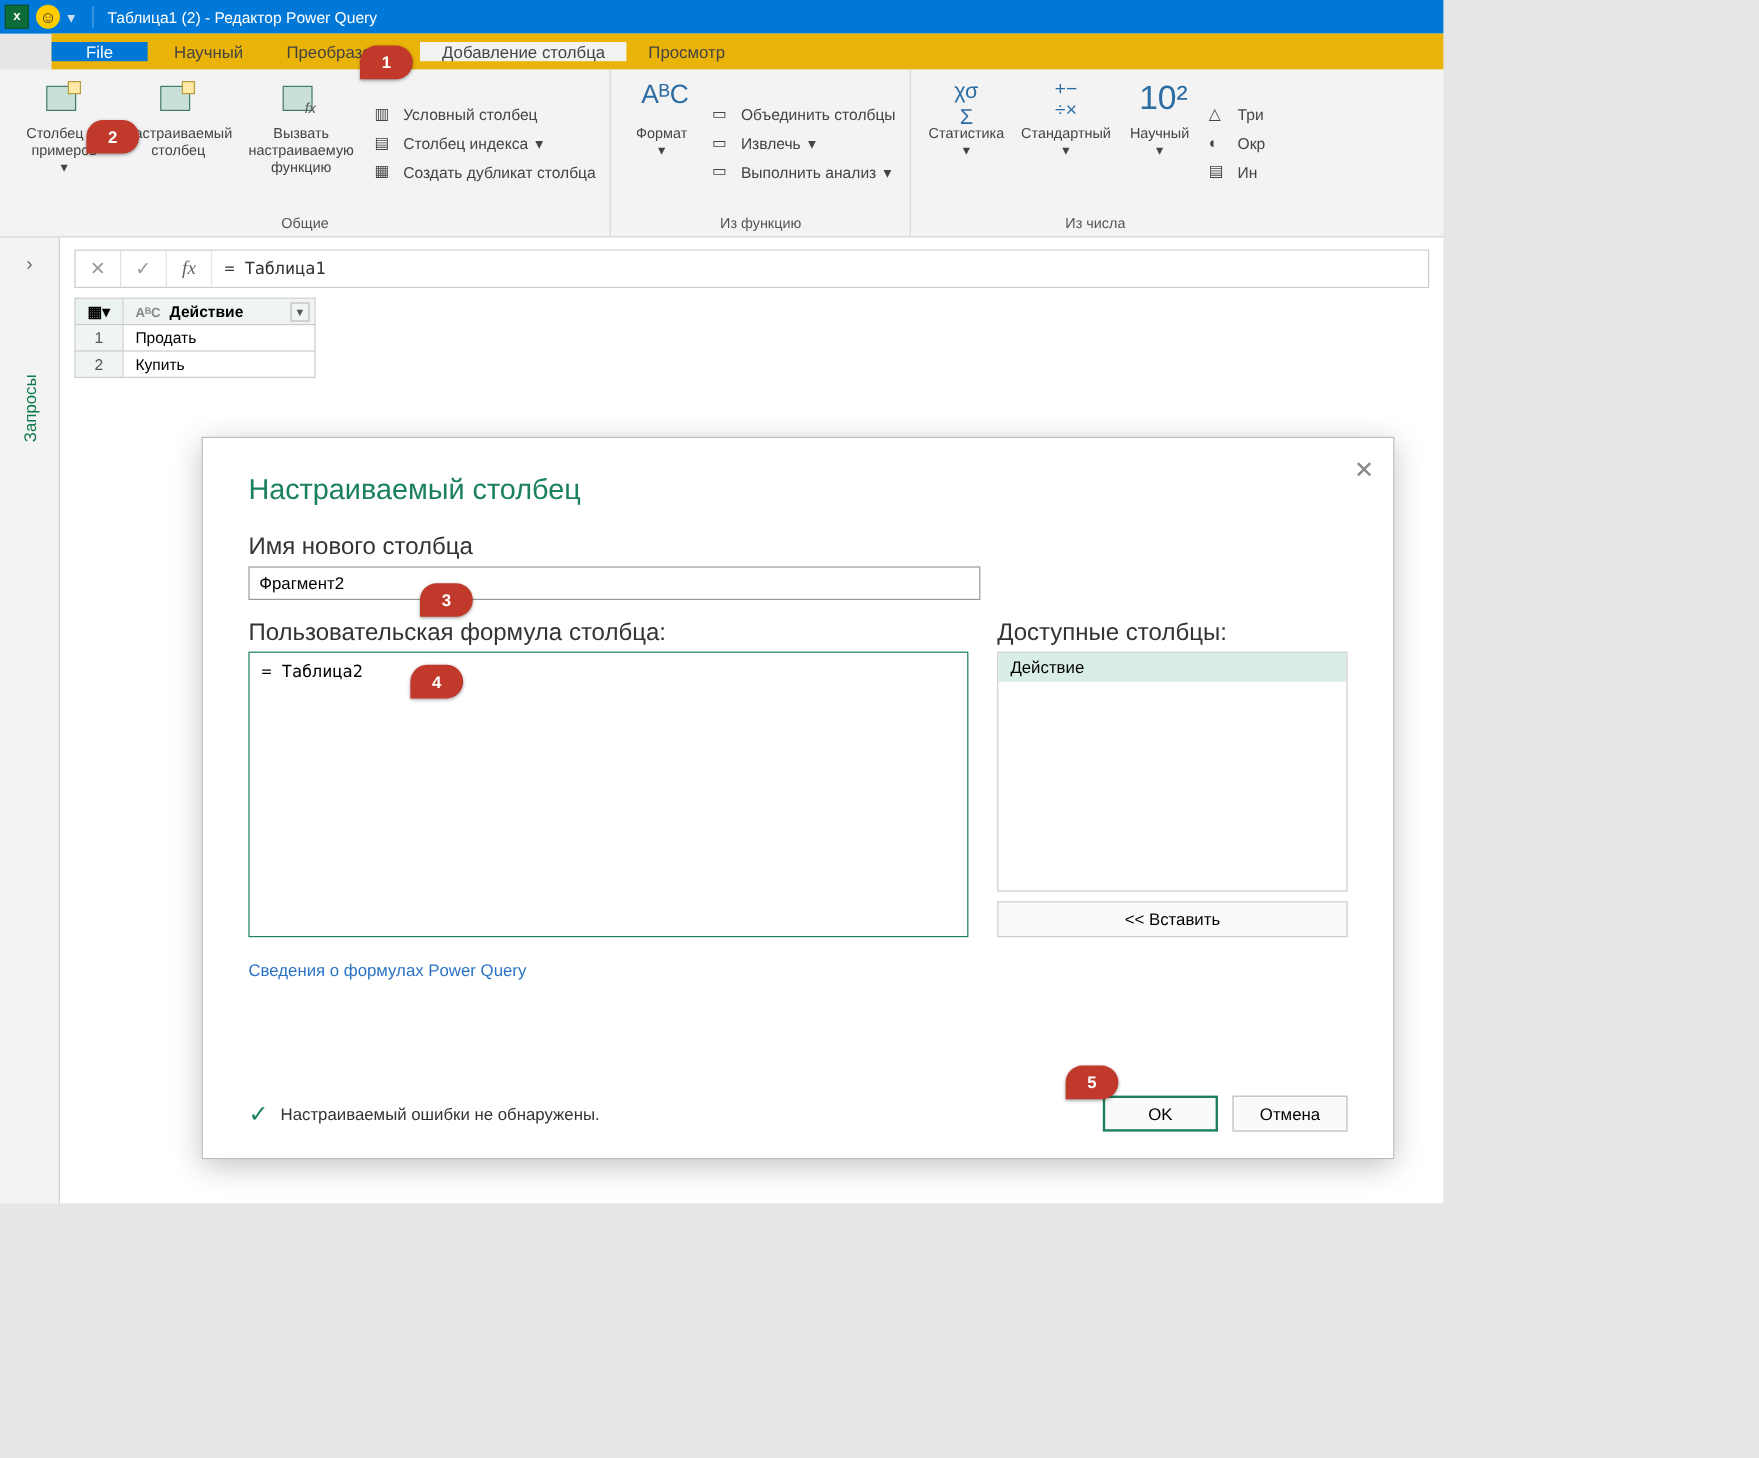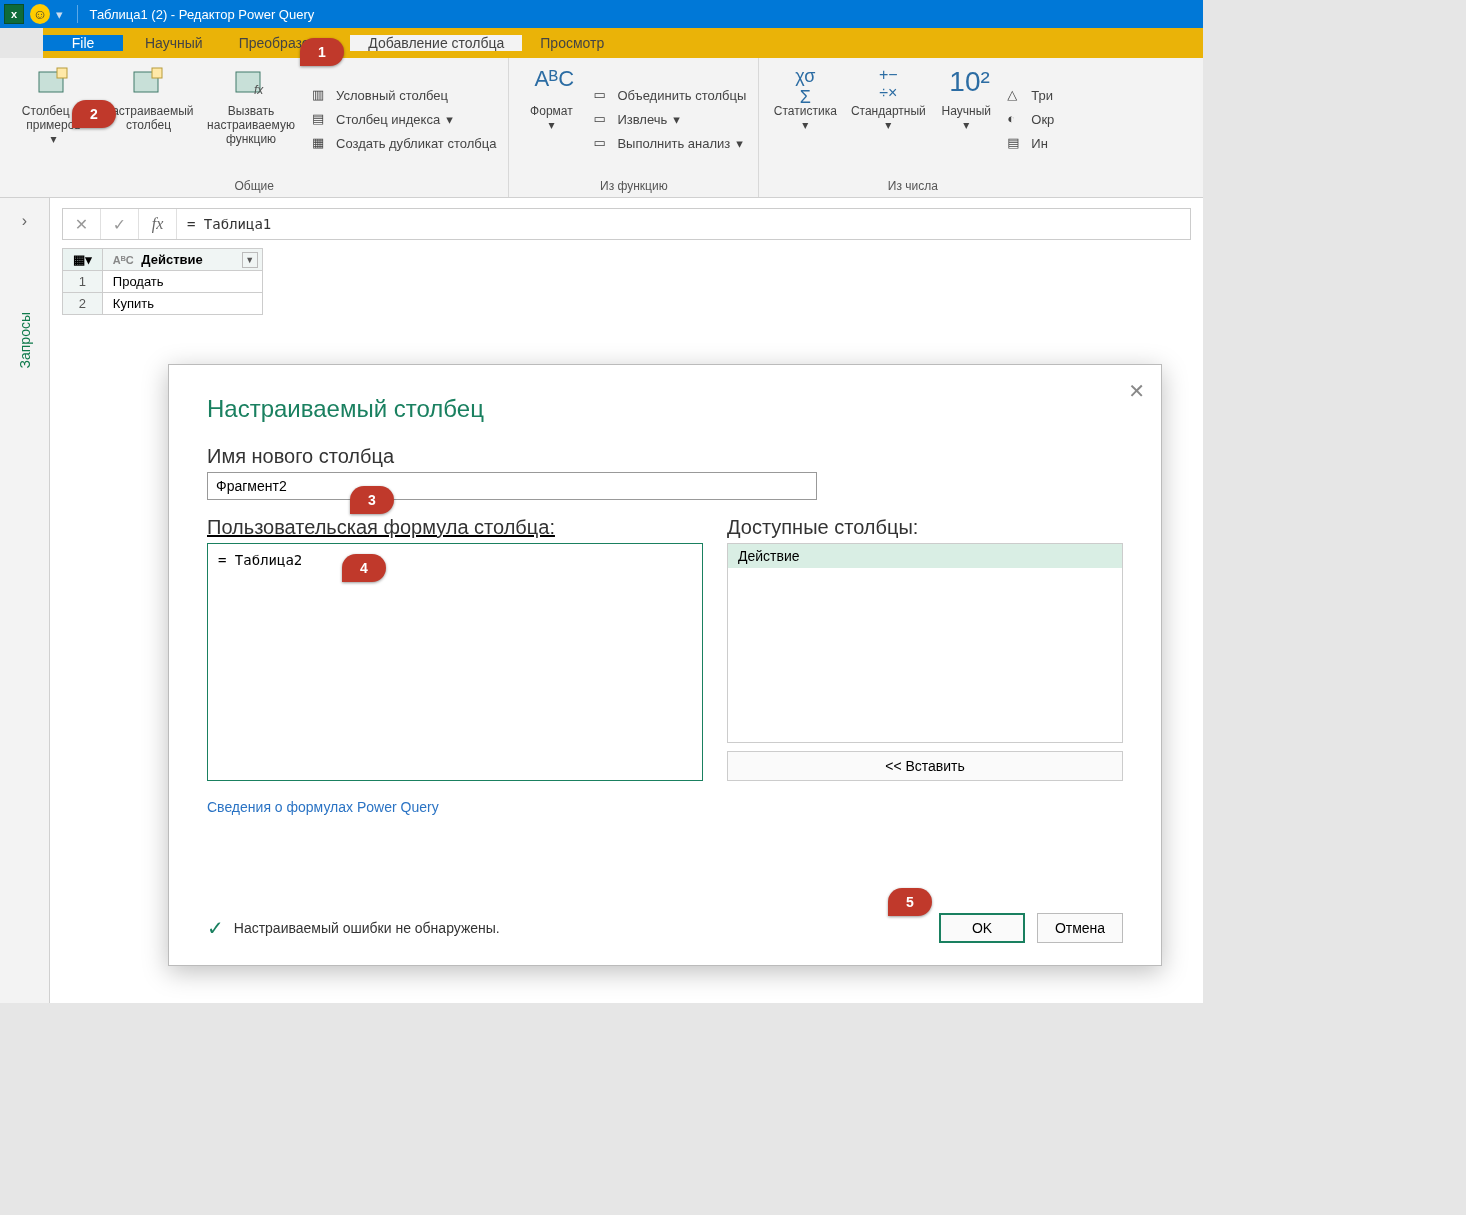--- a/index.html
+++ b/index.html
@@ -46,32 +46,32 @@
 .data-table .col-hdr { width: 160px; position: relative; }
 .data-table .col-hdr .type-ico { color: #888; font-size: 11px; margin-right: 4px; }
 .data-table .col-hdr .dd { position: absolute; right: 4px; top: 3px; width: 16px; height: 16px; border: 1px solid #bbb; font-size: 9px; display: flex; align-items: center; justify-content: center; color: #555; }
 
 .dialog { position: absolute; left: 168px; top: 364px; width: 994px; height: 602px; background: #fff; border: 1px solid #bbb; box-shadow: 0 6px 24px rgba(0,0,0,.25); padding: 30px 38px 24px; }
 .dialog .close-x { position: absolute; right: 16px; top: 14px; font-size: 20px; color: #888; cursor: pointer; }
 .dialog h2 { font-size: 24px; font-weight: 400; color: #1a8060; margin-bottom: 22px; }
 .dialog label.lbl { font-size: 20px; color: #333; display: block; margin-bottom: 4px; }
 .dialog .name-input { width: 610px; height: 28px; border: 1px solid #999; padding: 0 8px; font-size: 14px; }
 .dialog .split { display: flex; gap: 24px; margin-top: 16px; }
-.dialog .left-col { width: 496px; text-decoration: underline; }
+.dialog .left-col { width: 600px; }
 .dialog .right-col { flex: 1; }
 .dialog .formula-edit { width: 100%; height: 238px; border: 1px solid #1a8060; padding: 8px 10px; font-family: Consolas, monospace; font-size: 14px; resize: none; }
 .dialog .avail-list { height: 200px; border: 1px solid #ccc; overflow: auto; }
 .dialog .avail-list .item { background: #d9eee4; padding: 4px 10px; font-size: 14px; }
 .dialog .insert-btn { width: 100%; height: 30px; border: 1px solid #ccc; background: #fafafa; font-size: 14px; margin-top: 8px; }
 .dialog .info-link { color: #2a73c4; font-size: 14px; margin-top: 14px; display: inline-block; }
 .dialog .footer { position: absolute; left: 38px; right: 38px; bottom: 22px; display: flex; align-items: center; justify-content: space-between; }
 .dialog .status { display: flex; align-items: center; gap: 10px; font-size: 14px; color: #333; }
 .dialog .status .chk { color: #1a8060; font-size: 20px; }
 .dialog .btns { display: flex; gap: 12px; }
-.dialog .btn { width: 86px; height: 30px; border: 1px solid #bbb; background: #fafafa; font-size: 14px; }
+.dialog .btn { width: 96px; height: 30px; border: 1px solid #bbb; background: #fafafa; font-size: 14px; }
 .dialog .btn.primary { border: 2px solid #1a8060; }
 
 .callout { position: absolute; width: 44px; height: 28px; background: #c0392b; border-radius: 14px 14px 14px 0; color: #fff; font-size: 14px; font-weight: bold; display: flex; align-items: center; justify-content: center; box-shadow: 0 1px 3px rgba(0,0,0,.4); z-index: 50; }
 
 svg.table-icon rect.r1 { fill: #c8e0d8; stroke: #417b6a; }
 svg.table-icon rect.r2 { fill: #ffe9a8; stroke: #b89b3a; }
 </style>
 </head>
 <body>
 

